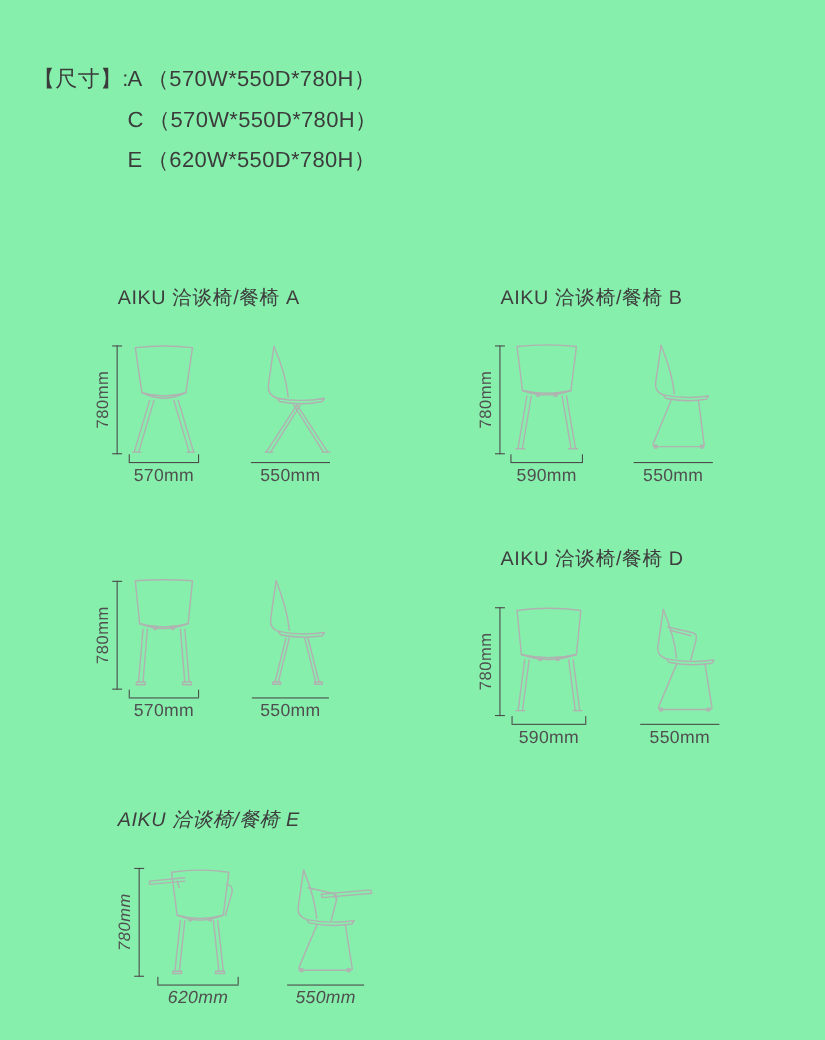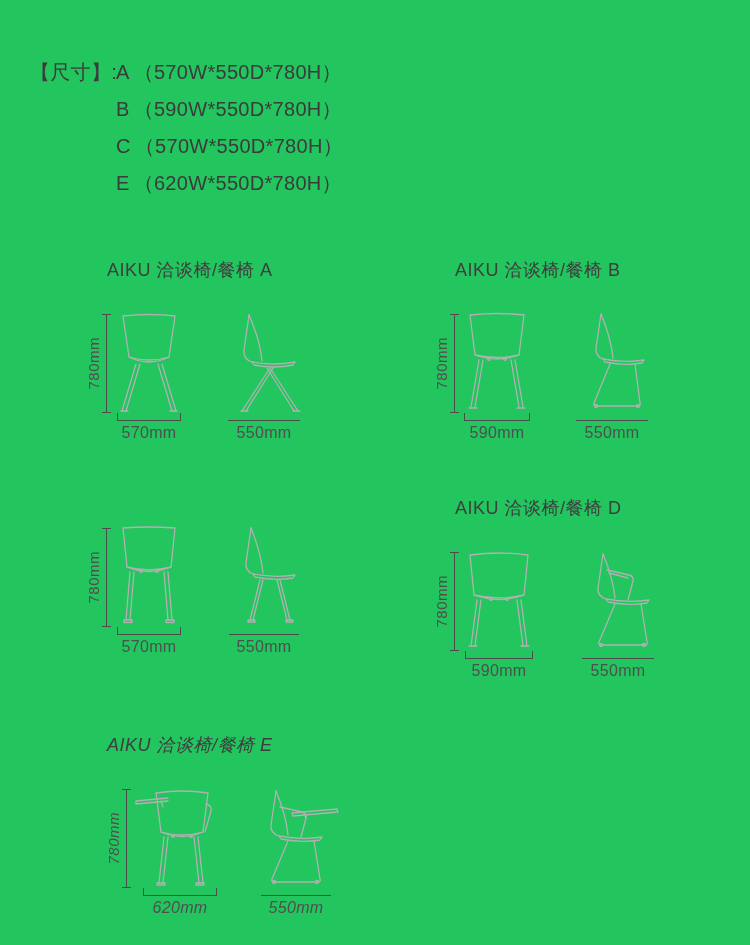--- a/index.html
+++ b/index.html
@@ -1,16 +1,16 @@
 <!DOCTYPE html>
 <html><head>
 <meta charset="utf-8">
 <style>
   html,body{margin:0;padding:0;background:#fff;}
-  .page{position:relative;width:750px;height:945px;background:#22c55e;overflow:hidden;
+  .page{position:relative;width:750px;height:945px;background:#86efac;overflow:hidden;
         font-family:"Liberation Sans","DejaVu Sans",sans-serif;}
 
   
   .spec-header{position:absolute;left:30px;top:54px;font-size:20px;color:#3b3b3b;
                line-height:37px;letter-spacing:.3px;}
   .spec-line{white-space:nowrap;}
   .spec-label{display:inline-block;width:86px;}
   .spec-line.indent{padding-left:86px;}
   .spec-model{margin-right:4px;}
 
@@ -55,23 +55,20 @@
   .dim-label{font-size:16px;color:#4f4f4f;margin-top:3px;letter-spacing:.3px;}
 </style>
 </head>
 <body>
 
 <div class="page">
 
   <div class="spec-header">
     <div class="spec-line">
       <span class="spec-label">【尺寸】:</span><span class="spec-model">A</span><span>（570W*550D*780H）</span>
-    </div>
-    <div class="spec-line indent">
-      <span class="spec-model">B</span><span>（590W*550D*780H）</span>
     </div>
     <div class="spec-line indent">
       <span class="spec-model">C</span><span>（570W*550D*780H）</span>
     </div>
     <div class="spec-line indent">
       <span class="spec-model">E</span><span>（620W*550D*780H）</span>
     </div>
   </div>
 
   <section class="product" id="product-a">

